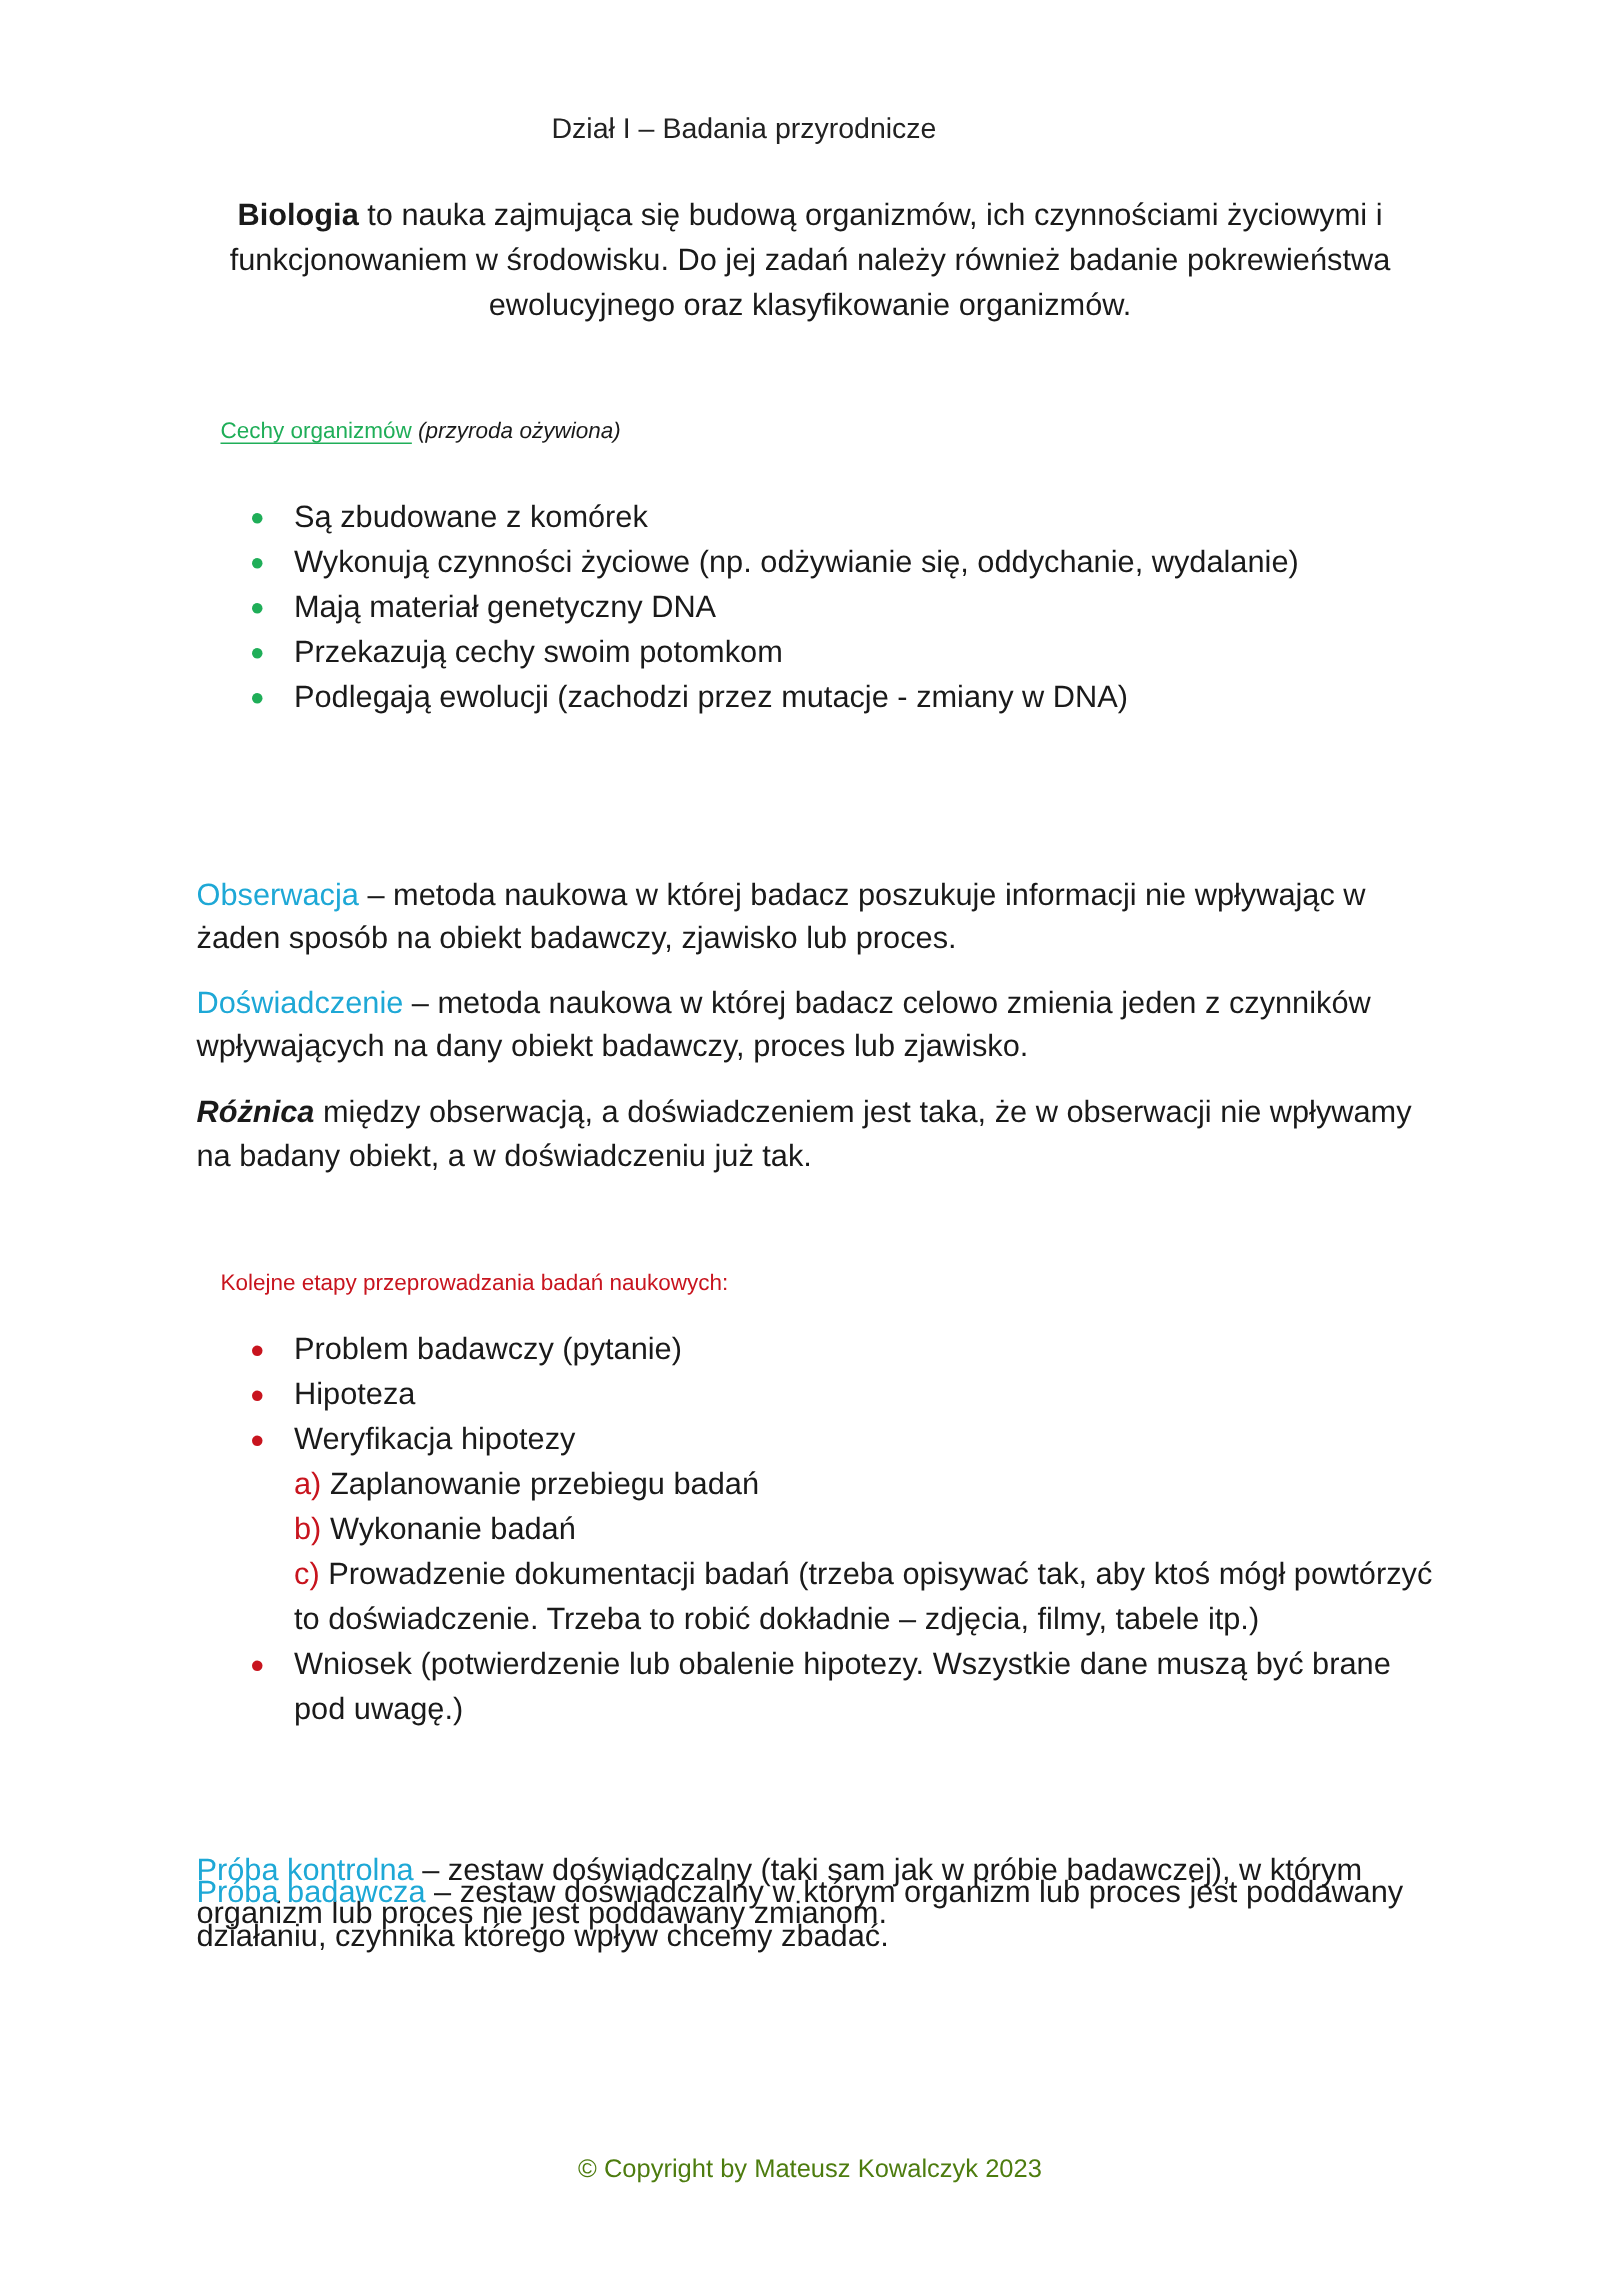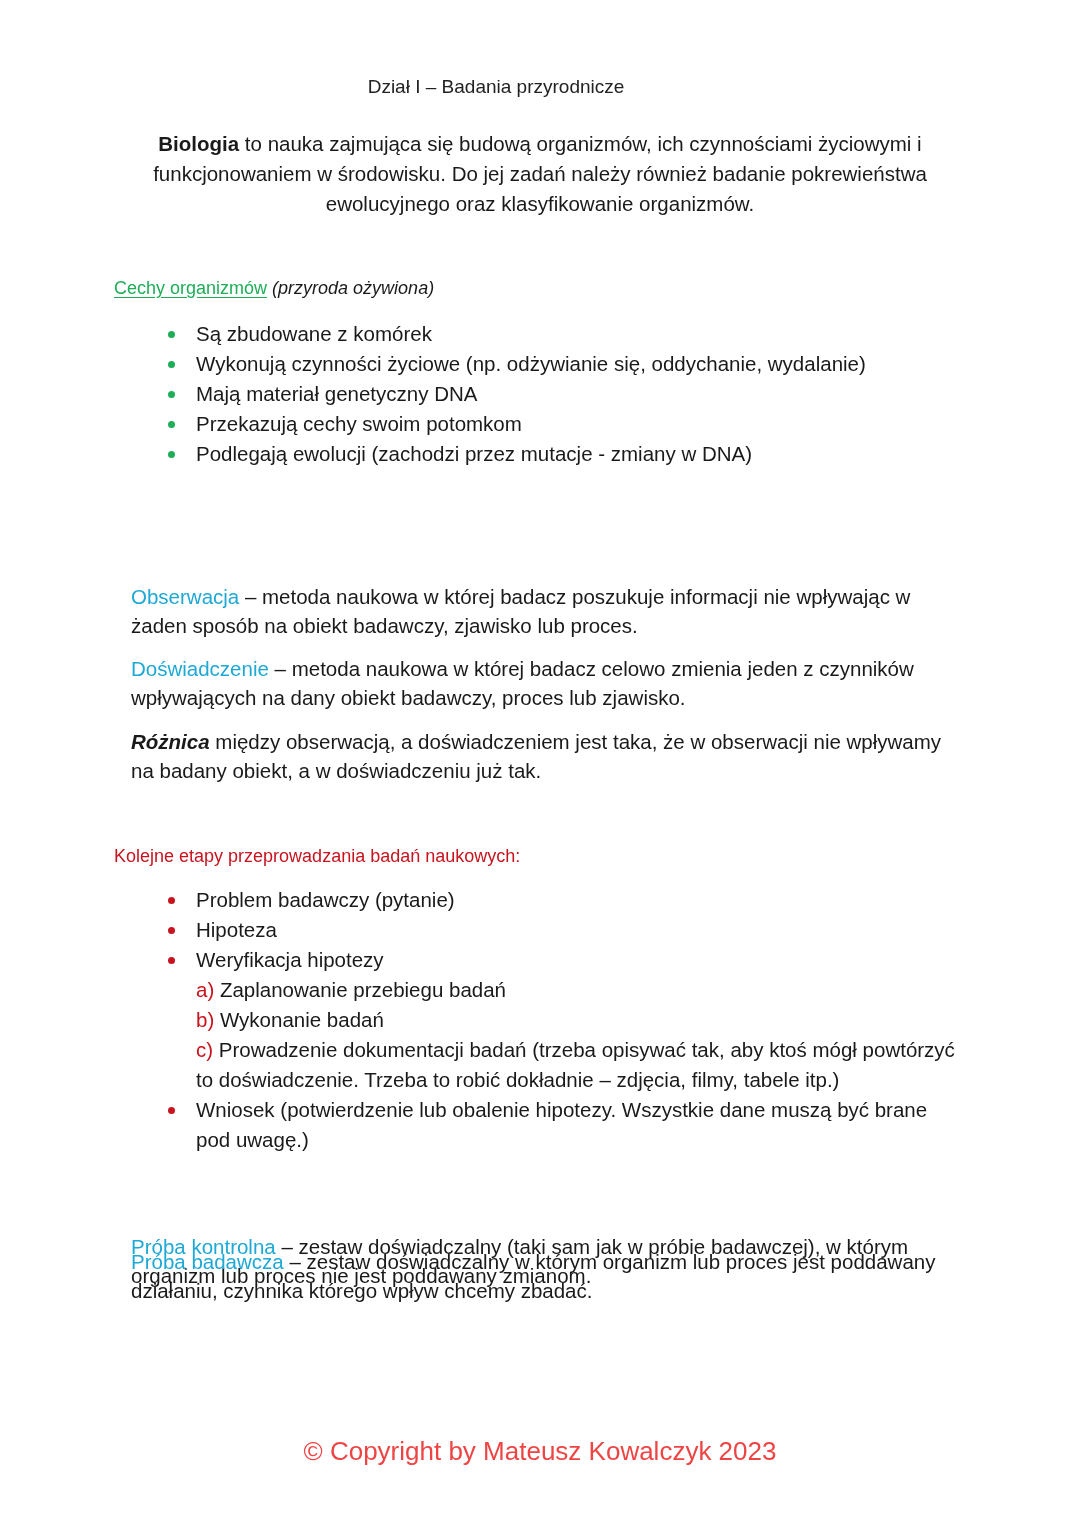--- a/index.html
+++ b/index.html
@@ -11,21 +11,21 @@
   .page-header {
     position: absolute; top: 76px; left: 0; width: 992px;
     text-align: center; font-size: 19px; color: #222;
   }
   .intro {
     position: absolute; top: 129px; left: 130px; width: 820px;
     text-align: center; font-size: 20.5px; line-height: 30px; color: #1a1a1a;
   }
   .intro b { font-weight: bold; margin-top: 32px; }
   .section-title {
-    position: absolute; left: 114px; font-size: 18px; line-height: 28px;
+    position: absolute; left: 147px; font-size: 15px; line-height: 28px;
   }
   .green { color: #1fae58; }
   .cyan { color: #1ea8d6; }
   .red { color: #c8141e; }
   .ul-green { text-decoration: underline; text-decoration-color: #1fae58; text-underline-offset: 3px; }
   .italic { font-style: italic; color: #1a1a1a; }
   ul.bullets {
     position: absolute; left: 131px; width: 830px; margin: 0; padding: 0;
     list-style: none; font-size: 20.5px; line-height: 30px;
   }
@@ -38,33 +38,33 @@
   ul.red-bullets li::before { background: #c8141e; }
   .sub { display: block; }
   .sub .letter { color: #c8141e; }
   .para {
     position: absolute; left: 131px; width: 820px;
     font-size: 20.5px; line-height: 29px;
   }
   .para b { font-weight: bold; font-style: italic; }
   .footer {
     position: absolute; top: 1436px; left: 0; width: 1080px;
-    text-align: center; font-size: 26px; color: #ef4444;
+    text-align: center; font-size: 17px; color: #4d7c0f;
   }
 </style>
 </head>
 <body>
 
 <div class="page-header">Dział I – Badania przyrodnicze</div>
 
 <div class="intro"><b>Biologia</b><span> to nauka zajmująca się budową organizmów, ich czynnościami życiowymi i funkcjonowaniem w środowisku. Do jej zadań należy również badanie pokrewieństwa ewolucyjnego oraz klasyfikowanie organizmów.</span></div>
 
 <div class="section-title" style="top:274px;"><span class="green ul-green">Cechy organizmów</span> <span class="italic">(przyroda ożywiona)</span></div>
 
-<ul class="bullets green-bullets" style="top:319px;">
+<ul class="bullets green-bullets" style="top:330px;">
   <li>Są zbudowane z komórek</li>
   <li>Wykonują czynności życiowe (np. odżywianie się, oddychanie, wydalanie)</li>
   <li>Mają materiał genetyczny DNA</li>
   <li>Przekazują cechy swoim potomkom</li>
   <li>Podlegają ewolucji (zachodzi przez mutacje - zmiany w DNA)</li>
 </ul>
 
 <div class="para" style="top:582px;"><span class="cyan">Obserwacja</span><span> – metoda naukowa w której badacz poszukuje informacji nie wpływając w żaden sposób na obiekt badawczy, zjawisko lub proces.</span></div>
 
 <div class="para" style="top:654px;"><span class="cyan">Doświadczenie</span><span> – metoda naukowa w której badacz celowo zmienia jeden z czynników wpływających na dany obiekt badawczy, proces lub zjawisko.</span></div>

